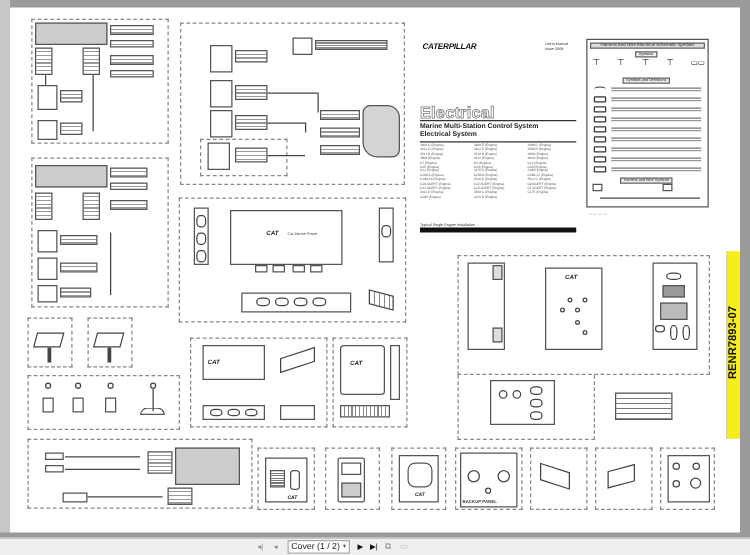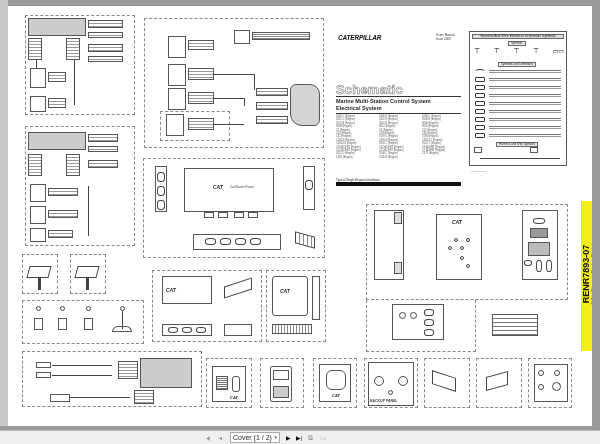--- a/index.html
+++ b/index.html
@@ -121,21 +121,21 @@
   <div class="line" style="left:236px;top:92px;width:1px;height:8px"></div>
   <div class="line" style="left:206px;top:118px;width:30px;height:1px"></div>
   <div class="solid" style="left:248px;top:82px;width:32px;height:8px;background:repeating-linear-gradient(#fff 0 2px,#999 2px 3px)"></div>
   <div class="solid" style="left:248px;top:96px;width:32px;height:8px;background:repeating-linear-gradient(#fff 0 2px,#999 2px 3px)"></div>
   <div class="solid" style="left:248px;top:110px;width:32px;height:8px;background:repeating-linear-gradient(#fff 0 2px,#999 2px 3px)"></div>
   <div class="fill" style="left:282px;top:78px;width:30px;height:42px;background:#d4d4d4;border:1px solid #555;border-radius:6px 10px 6px 12px"></div>
 
   <div class="logo">CATERPILLAR</div>
   <div class="rev" style="white-space:pre">Users Manual
 Issue 2009</div>
-  <div class="title-big">Schematic</div>
+  <div class="title-big">Electrical</div>
   <div class="subtitle">
     <div>Marine Multi-Station Control System</div>
     <div>Electrical System</div>
   </div>
   <div class="models" id="models">
       <span>3406 C (Engine)</span>
       <span>3406 E (Engine)</span>
       <span>3408 C (Engine)</span>
       <span>3412 C (Engine)</span>
       <span>3412 E (Engine)</span>

